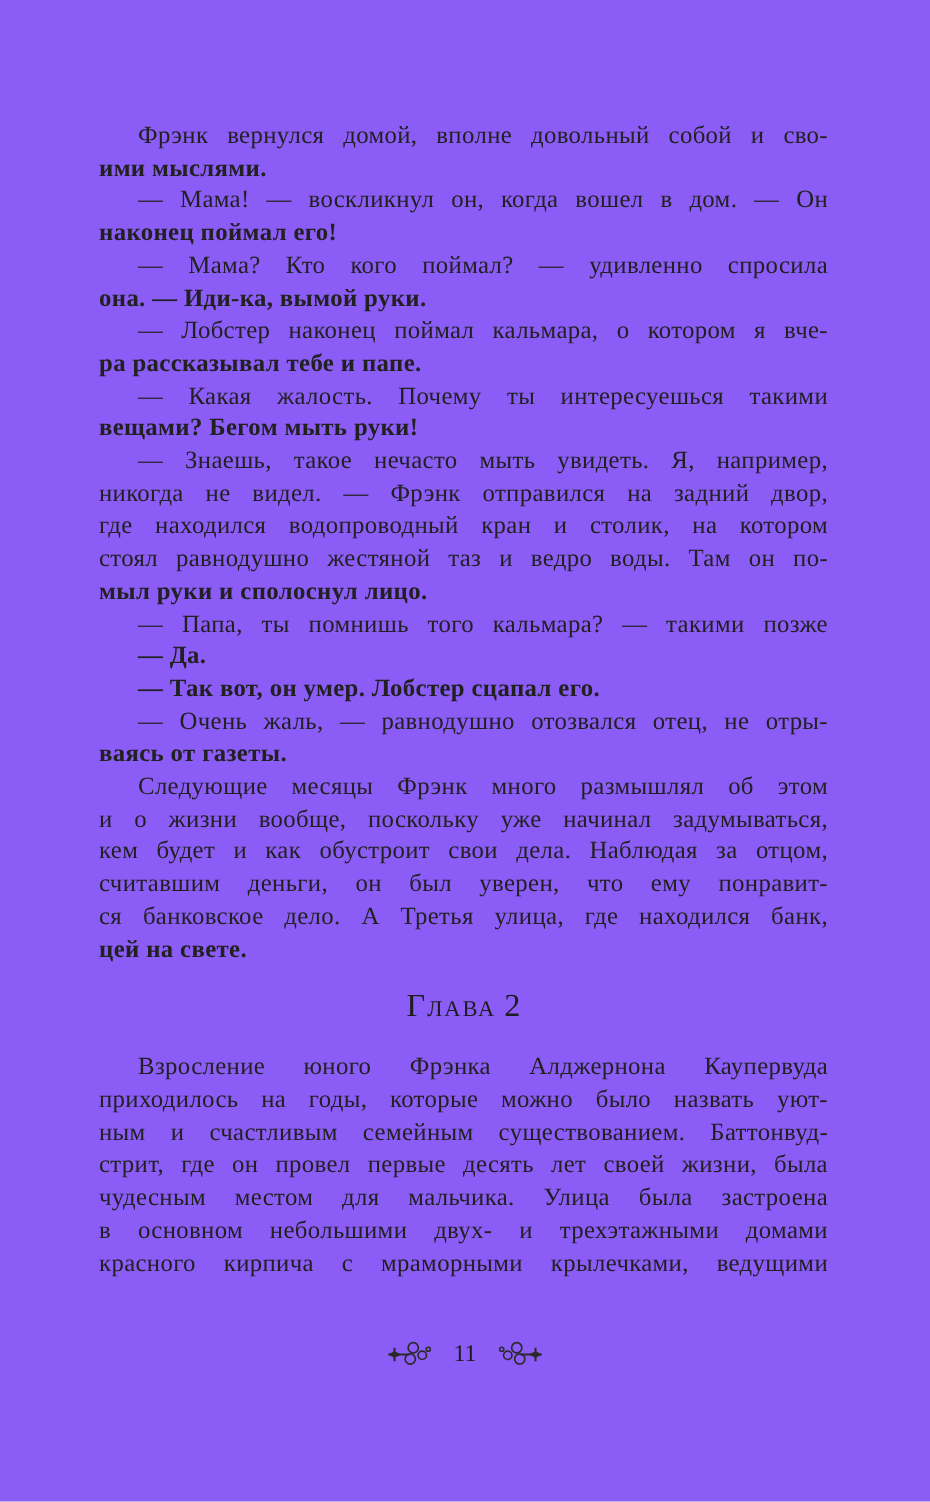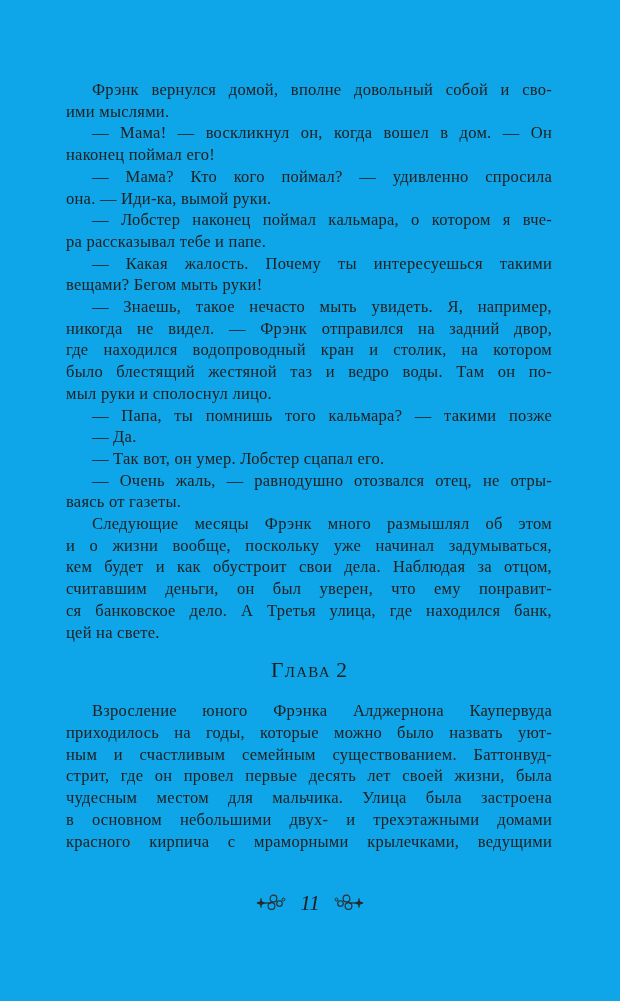--- a/index.html
+++ b/index.html
@@ -5,21 +5,21 @@
   html, body {
     margin: 0;
     padding: 0;
     background: #e9e9e9;
   }
   .page {
     position: relative;
     width: 620px;
     height: 1001px;
     margin: 0 auto;
-    background: #0ea5e9;
+    background: #8b5cf6;
     color: #212121;
     font-family: "Liberation Serif", "DejaVu Serif", serif;
     overflow: hidden;
   }
   .text-column {
     position: absolute;
     left: 66px;
     top: 79px;
     width: 486px;
   }
@@ -28,20 +28,21 @@
     line-height: 21.7px;
     letter-spacing: 0.015em;
     text-align: justify;
     text-align-last: justify;
     white-space: normal;
     color: #212121;
   }
   .ln.pe {           
     text-align: center;
     text-align-last: left;
+    font-weight: bold;
   }
   .ln.in {           
     text-indent: 26px;
   }
   .chapter-heading {
     margin-top: 14px;
     margin-bottom: 17px;
     text-align: right;
     text-align-last: center;
     font-size: 21.5px;
@@ -56,24 +57,23 @@
     position: absolute;
     left: 0;
     top: 893px;
     width: 620px;
     display: flex;
     align-items: center;
     justify-content: center;
     gap: 13px;
   }
   .page-number {
-    font-size: 21px;
+    font-size: 16px;
     line-height: 18px;
     color: #1d1d1d;
-    font-style: italic;
   }
   .ornament {
     display: inline-block;
     width: 31px;
     height: 19px;
   }
   .ornament svg { display: block; width: 100%; height: 100%; }
 </style>
 </head>
 <body>
@@ -88,21 +88,21 @@
         <div class="ln pe">наконец поймал его!</div>
         <div class="ln in">— Мама? Кто кого поймал? — удивленно спросила</div>
         <div class="ln pe">она. — Иди-ка, вымой руки.</div>
         <div class="ln in">— Лобстер наконец поймал кальмара, о котором я вче-</div>
         <div class="ln pe">ра рассказывал тебе и папе.</div>
         <div class="ln in">— Какая жалость. Почему ты интересуешься такими</div>
         <div class="ln pe">вещами? Бегом мыть руки!</div>
         <div class="ln in">— Знаешь, такое нечасто мыть увидеть. Я, например,</div>
         <div class="ln">никогда не видел. — Фрэнк отправился на задний двор,</div>
         <div class="ln">где находился водопроводный кран и столик, на котором</div>
-        <div class="ln">было блестящий жестяной таз и ведро воды. Там он по-</div>
+        <div class="ln">стоял равнодушно жестяной таз и ведро воды. Там он по-</div>
         <div class="ln pe">мыл руки и сполоснул лицо.</div>
         <div class="ln in">— Папа, ты помнишь того кальмара? — такими позже</div>
         <div class="ln in pe">— Да.</div>
         <div class="ln in pe">— Так вот, он умер. Лобстер сцапал его.</div>
         <div class="ln in">— Очень жаль, — равнодушно отозвался отец, не отры-</div>
         <div class="ln pe">ваясь от газеты.</div>
         <div class="ln in">Следующие месяцы Фрэнк много размышлял об этом</div>
         <div class="ln">и о жизни вообще, поскольку уже начинал задумываться,</div>
         <div class="ln">кем будет и как обустроит свои дела. Наблюдая за отцом,</div>
         <div class="ln">считавшим деньги, он был уверен, что ему понравит-</div>

